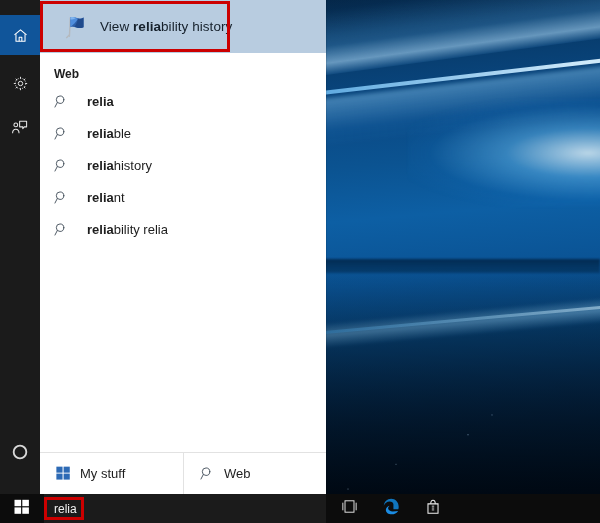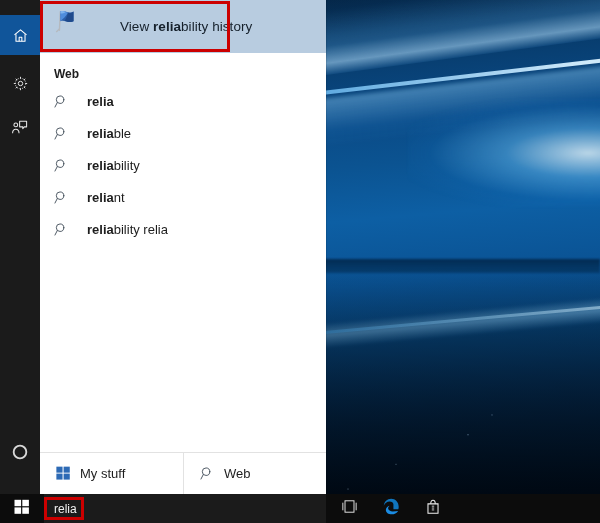--- a/index.html
+++ b/index.html
@@ -204,24 +204,24 @@
     background: #ffffff;
     display: flex;
     flex-direction: column;
   }
 
   
   #best-match {
     height: 53px;
     background: #b8cce0;
     display: flex;
-    padding-left: 5px;
+    align-items: center;
+    padding-left: 15px;
     position: relative;
     flex: 0 0 53px;
-    gap: 30px;
   }
   #best-match .bm-icon {
     width: 42px; height: 42px;
     display: flex; align-items: center; justify-content: center;
     flex: 0 0 42px;
   }
   #best-match .bm-text {
     display: flex; flex-direction: column; justify-content: center;
     margin-left: 3px;
   }
@@ -463,21 +463,21 @@
               </span>
               <span class="sug-label"><b>relia</b><span>ble</span></span>
             </div>
             <div class="sug-row">
               <span class="sug-icon">
                 <svg width="15" height="15" viewBox="0 0 20 20" fill="none" stroke="#44505c" stroke-width="1.25" stroke-linecap="round">
                   <circle cx="8.1" cy="7.6" r="5.0"></circle>
                   <path d="M4.3 11.6 L1.3 17.4"></path>
                 </svg>
               </span>
-              <span class="sug-label"><b>relia</b><span>bility</span></span>
+              <span class="sug-label"><b>relia</b><span>history</span></span>
             </div>
             <div class="sug-row">
               <span class="sug-icon">
                 <svg width="15" height="15" viewBox="0 0 20 20" fill="none" stroke="#44505c" stroke-width="1.25" stroke-linecap="round">
                   <circle cx="8.1" cy="7.6" r="5.0"></circle>
                   <path d="M4.3 11.6 L1.3 17.4"></path>
                 </svg>
               </span>
               <span class="sug-label"><b>relia</b><span>nt</span></span>
             </div>

